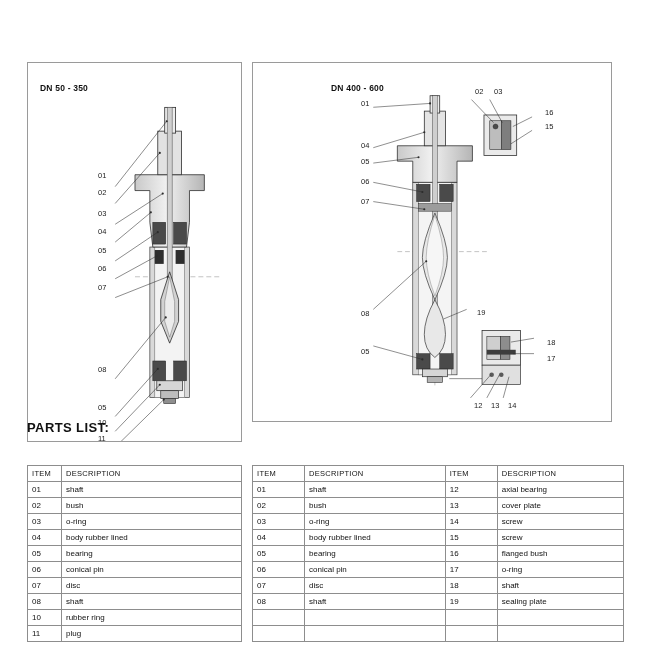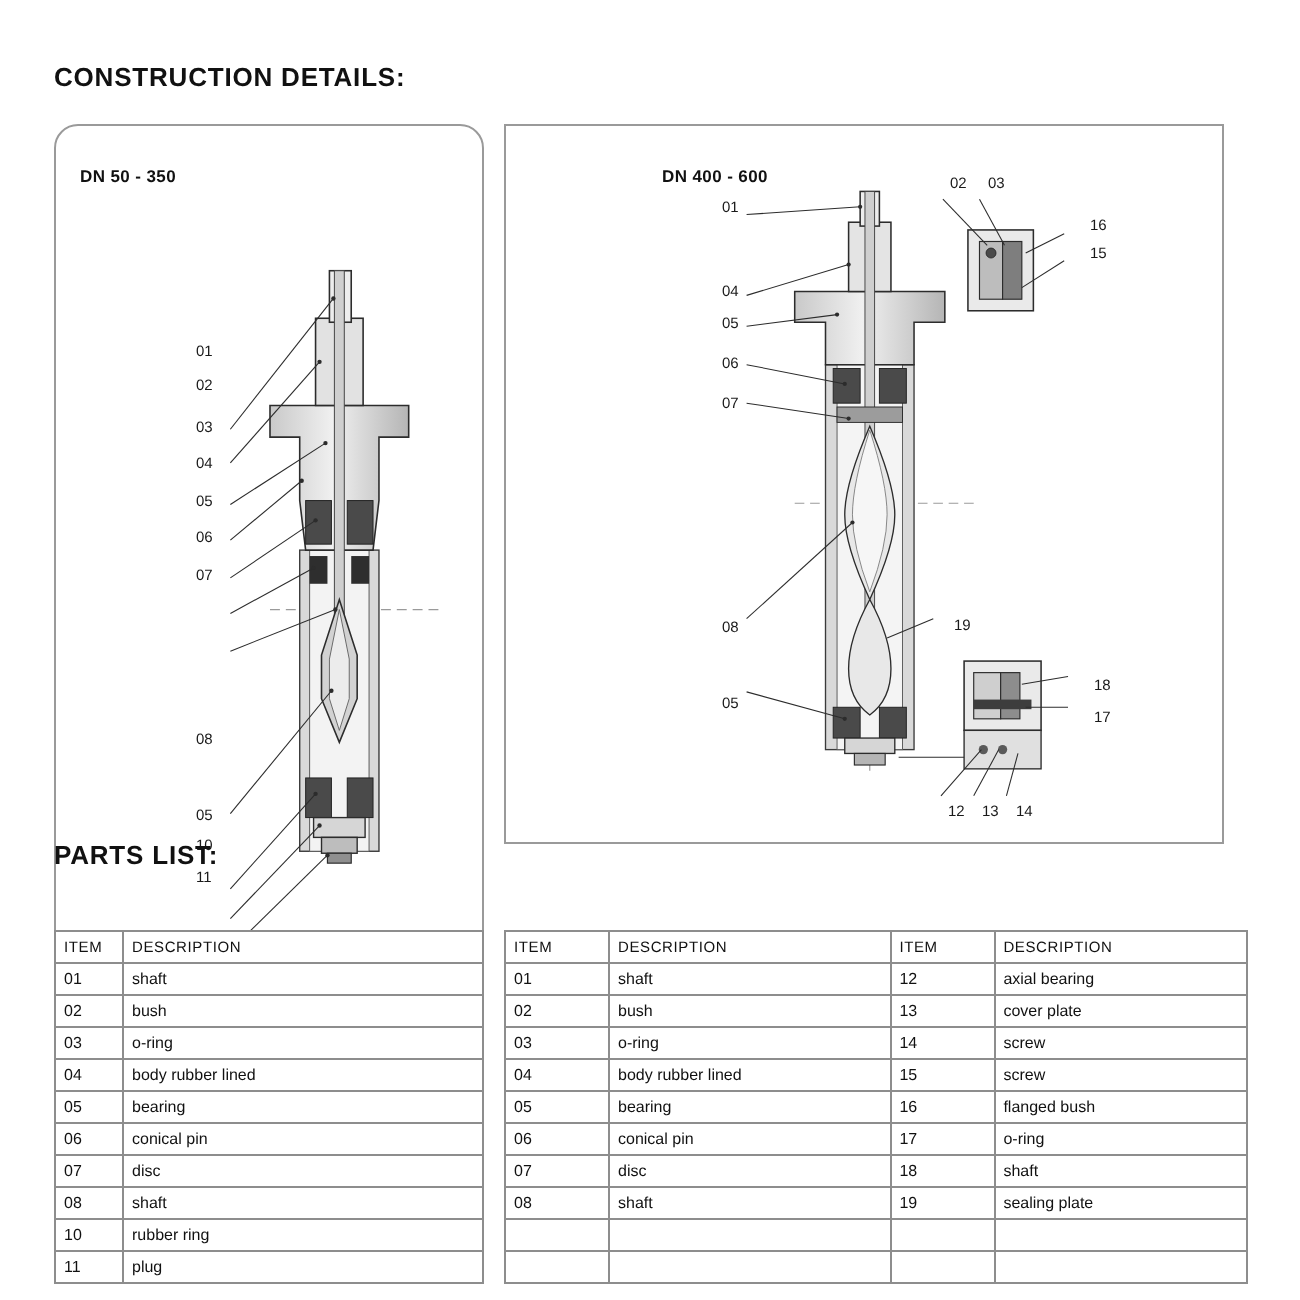--- a/index.html
+++ b/index.html
@@ -22,21 +22,21 @@
   }
   #title-construction { position:absolute; left:27px; top:31px; }
   #title-parts { position:absolute; left:27px; top:420px; }
 
   
   .panel {
     position:absolute;
     border:1px solid #9a9a9a;
     background:#ffffff;
   }
-  #panel-left  { left:27px;  top:62px;  width:215px; height:436px;border-radius:12px; }
+  #panel-left  { left:27px;  top:62px;  width:215px; height:380px; }
   #panel-right { left:252px; top:62px;  width:360px; height:360px; }
 
   .dn-label {
     position:absolute;
     font-size:8.5px;
     font-weight:bold;
     color:#111;
     letter-spacing:0.2px;
   }
 
@@ -71,21 +71,20 @@
   #table-left  col.c-item { width:34px; }
   #table-right col.c-item { width:52px; }
 
   .empty-cell { height:16px; }
 </style>
 </head>
 <body>
 
 <div class="page">
 
-  <div id="title-construction" class="section-title">CONSTRUCTION DETAILS:</div>
 
   <div class="panel" id="panel-left">
     <div class="dn-label" style="left:12px; top:20px;">DN 50 - 350</div>
 
     <svg class="svgwrap" viewBox="0 0 215 360">
       <defs>
         <linearGradient id="gmetal" x1="0" y1="0" x2="1" y2="0">
           <stop offset="0" stop-color="#c9c9c9"></stop>
           <stop offset="0.45" stop-color="#f0f0f0"></stop>
           <stop offset="1" stop-color="#b5b5b5"></stop>

